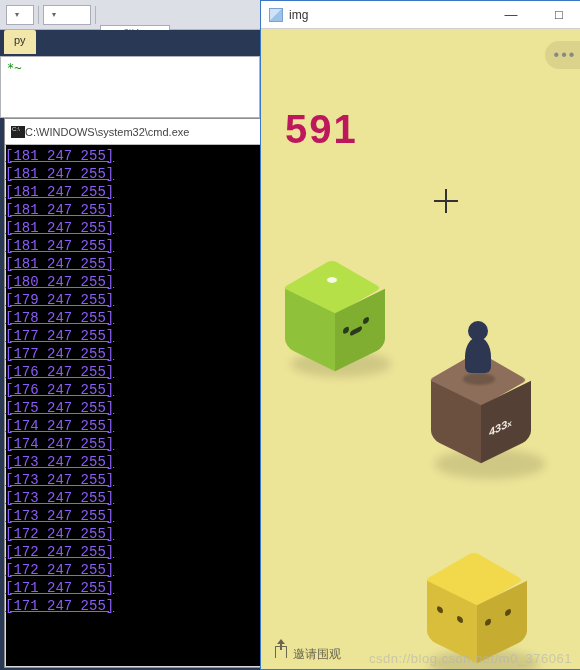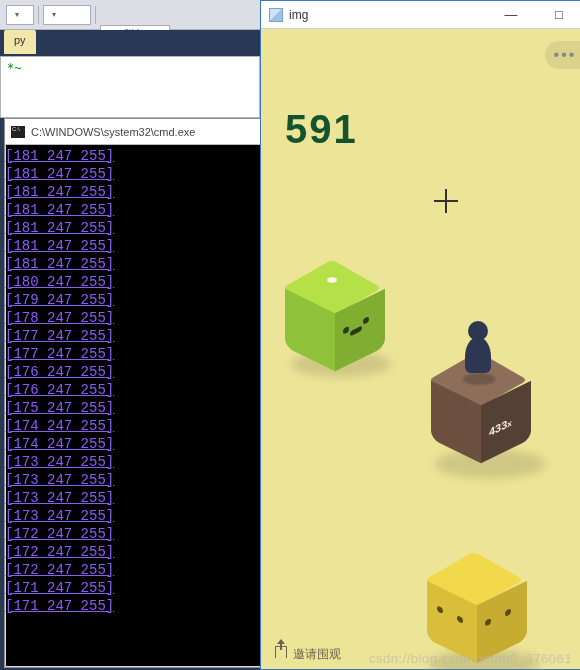--- a/index.html
+++ b/index.html
@@ -81,21 +81,20 @@
       height: 550px;
       background: #000;
       border: 1px solid #8e8e8e;
       box-shadow: 0 0 0 1px #d9d9d9 inset;
     }
     .cmd-titlebar {
       height: 26px;
       background: #fff;
       display: flex;
       align-items: center;
-      gap: 6px;
       padding: 8px 6px;
       border-bottom: 1px solid #bbb;
       color: #444;
       font-size: 11px;
     }
     .cmd-icon {
       width: 14px; height: 12px;
       background: #222;
       position: relative;
     }
@@ -175,21 +174,21 @@
       width: 16px; height: 16px; border: 2px solid #888; border-radius: 50%;
       display: flex; align-items: center; justify-content: center;
     }
     .mp-target::after { content: ""; width: 4px; height: 4px; border-radius: 50%; background: #888; }
     .game-score {
       position: absolute;
       top: 78px; left: 24px;
       font-family: "Arial Black", Impact, sans-serif;
       font-size: 40px;
       font-weight: 900;
-      color: #14532d;
+      color: #be185d;
       letter-spacing: 2px;
     }
     .crosshair {
       position: absolute;
       left: 50%; top: 160px;
       width: 24px; height: 24px;
       transform: translateX(-50%);
     }
     .crosshair::before, .crosshair::after {
       content: ""; position: absolute; background: #333;

